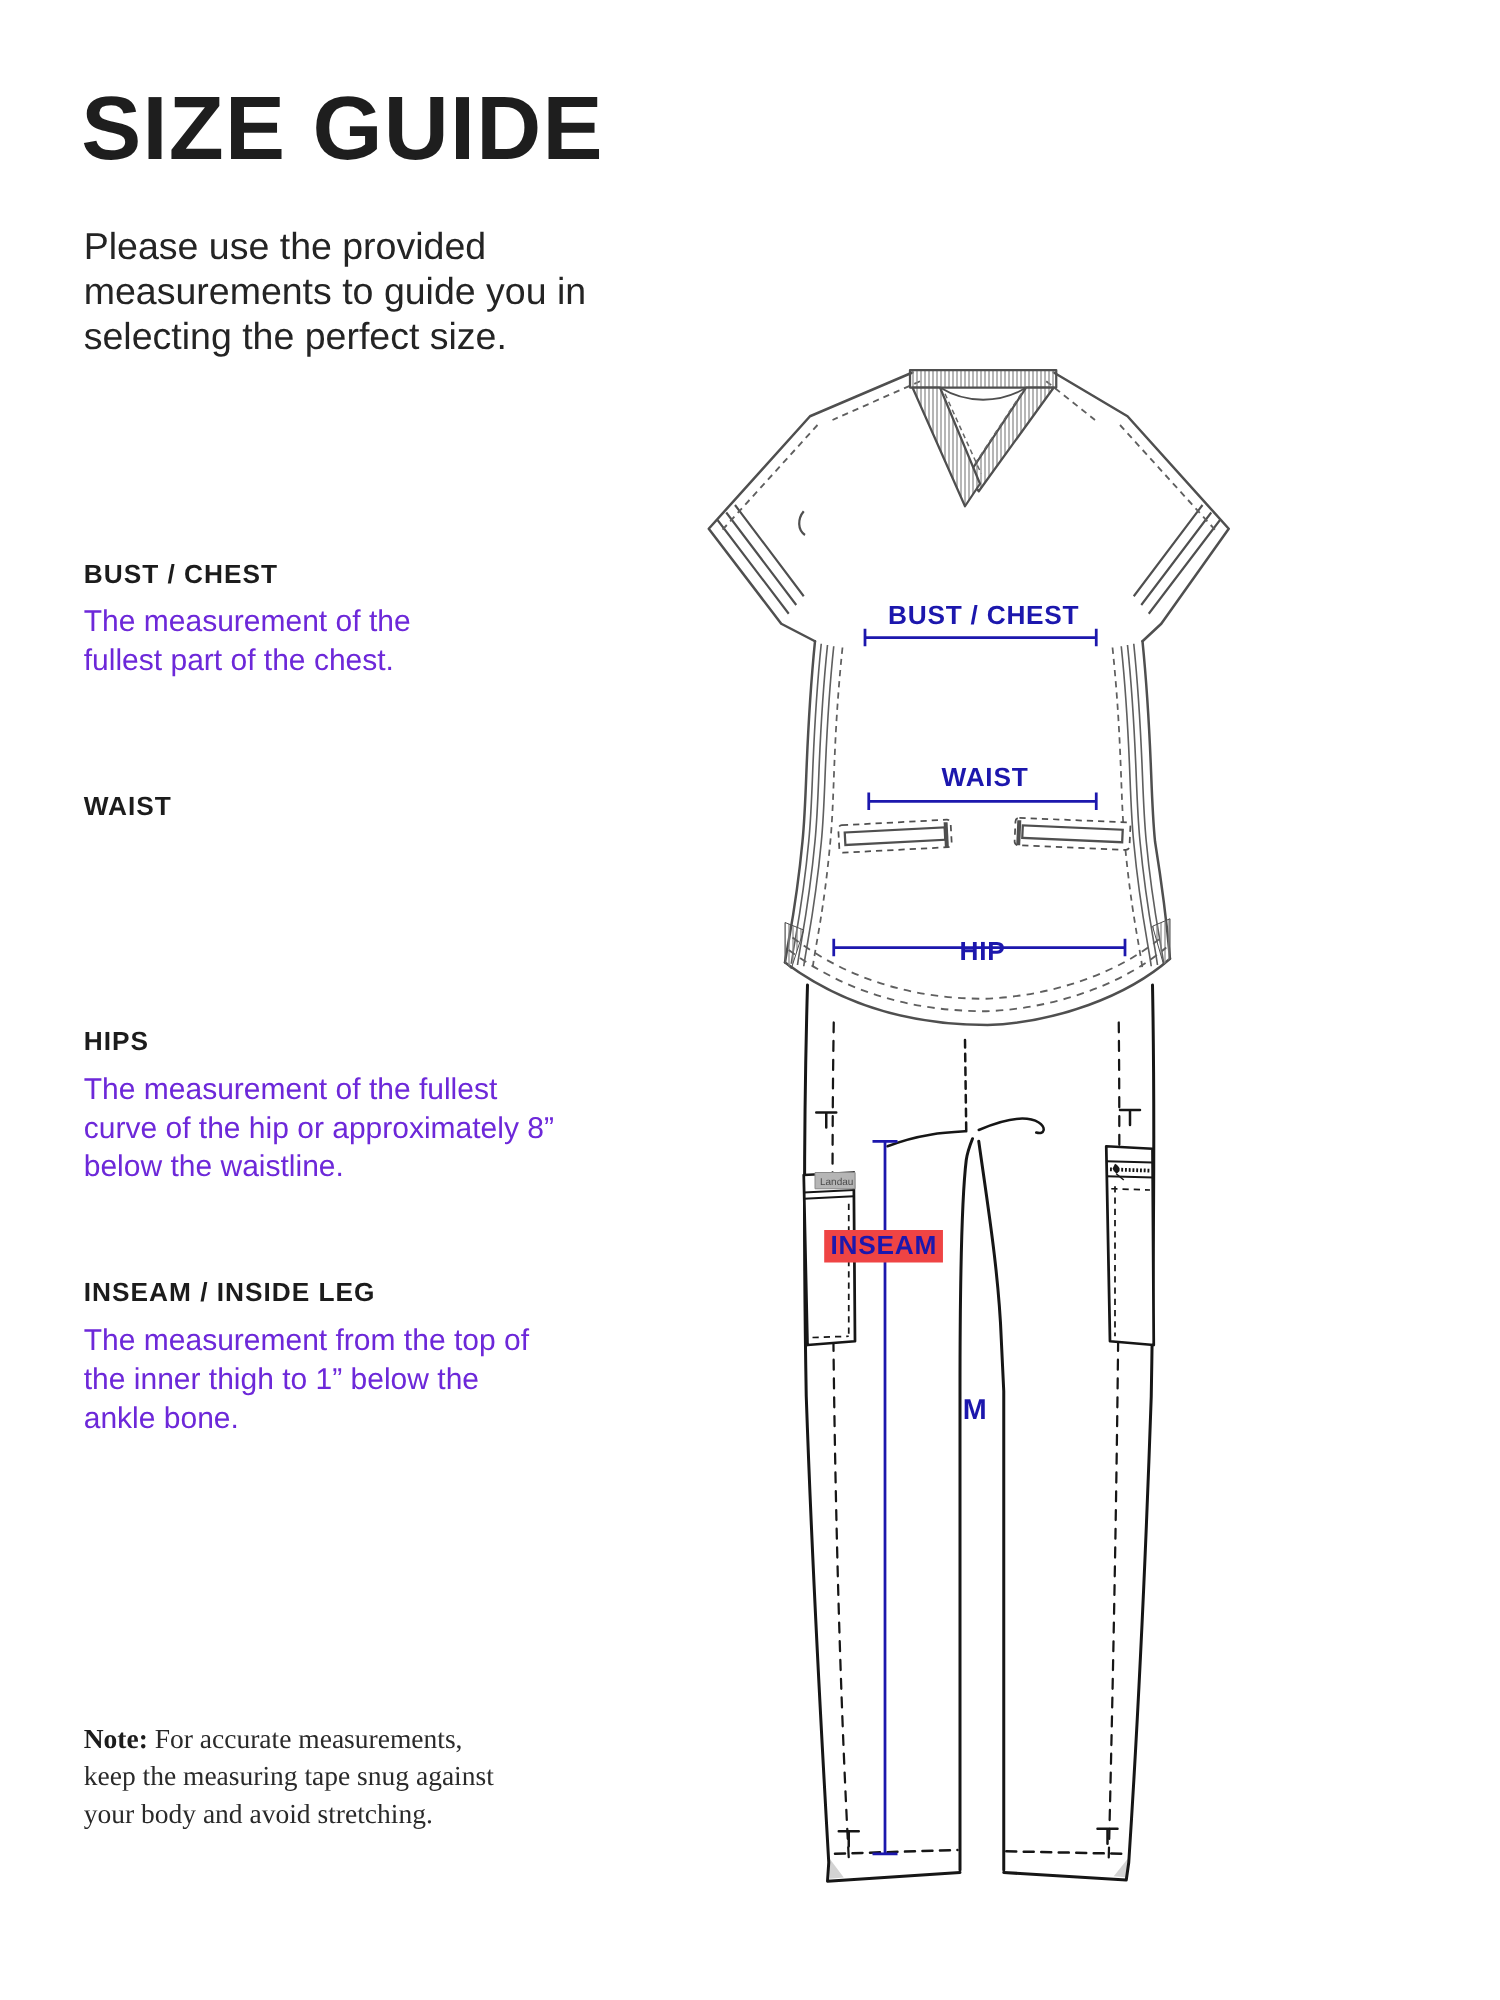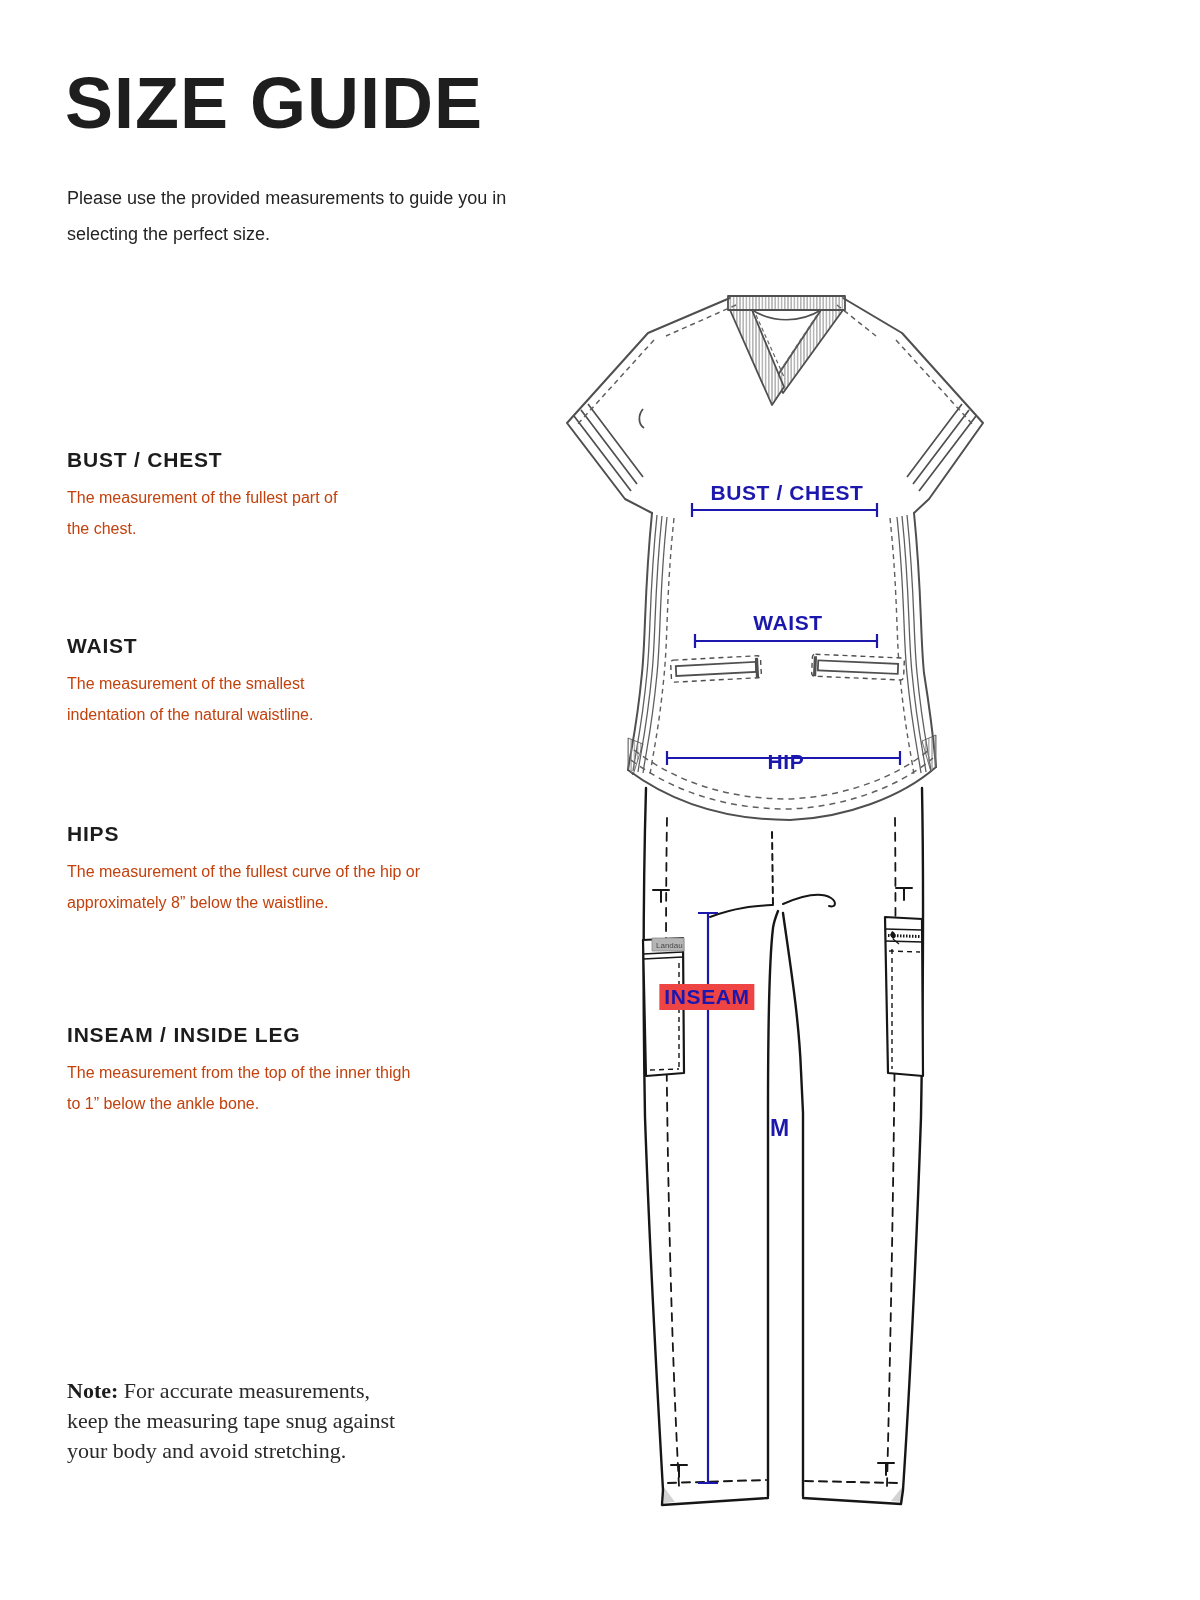--- a/index.html
+++ b/index.html
@@ -6,27 +6,27 @@
   .page{
     position:relative;width:1148px;height:1600px;background:#ffffff;overflow:hidden;
     font-family:"Liberation Sans", sans-serif;color:#262626;
   }
   .page-title{
     position:absolute;left:65px;top:62px;margin:0;
     font-size:72px;font-weight:bold;letter-spacing:1px;color:#1e1e1e;
   }
   .intro{
     position:absolute;left:67px;top:180px;margin:0;max-width:445px;
-    font-size:18px;line-height:36px;color:#242424;
+    font-size:30px;line-height:36px;color:#242424;
   }
   .def{position:absolute;left:67px;}
   .def h2{
     margin:0 0 10px 0;font-size:21px;font-weight:bold;letter-spacing:0.8px;color:#1c1c1c;
   }
-  .def p{margin:0;font-size:16px;line-height:31px;color:#c2410c;}
+  .def p{margin:0;font-size:24px;line-height:31px;color:#6d28d9;}
   .note{
     position:absolute;left:67px;top:1376px;max-width:345px;
     font-size:22px;line-height:30px;color:#2a2a2a;font-family:Liberation Serif, serif;
   }
   .note b{font-weight:bold;color:#1c1c1c;}
   .diagram{position:absolute;left:540px;top:283px;width:460px;height:1240px;}
   .diagram svg{position:absolute;left:0;top:0;}
   .m-label{
     position:absolute;transform:translate(-50%,-50%);
     color:#1c17ad;font-weight:bold;font-size:21px;letter-spacing:0.6px;white-space:nowrap;
@@ -42,21 +42,20 @@
 
   <h1 class="page-title">SIZE GUIDE</h1>
   <p class="intro">Please use the provided measurements to guide you in selecting the perfect size.</p>
 
   <div class="def" style="top:448px">
     <h2>BUST / CHEST</h2>
     <p style="max-width:285px">The measurement of the fullest part of the chest.</p>
   </div>
   <div class="def" style="top:634px">
     <h2>WAIST</h2>
-    <p style="max-width:310px">The measurement of the smallest indentation of the natural waistline.</p>
   </div>
   <div class="def" style="top:822px">
     <h2>HIPS</h2>
     <p style="max-width:380px">The measurement of the fullest curve of the hip or approximately 8” below the waistline.</p>
   </div>
   <div class="def" style="top:1023px">
     <h2>INSEAM / INSIDE LEG</h2>
     <p style="max-width:360px">The measurement from the top of the inner thigh to 1” below the ankle bone.</p>
   </div>
 

